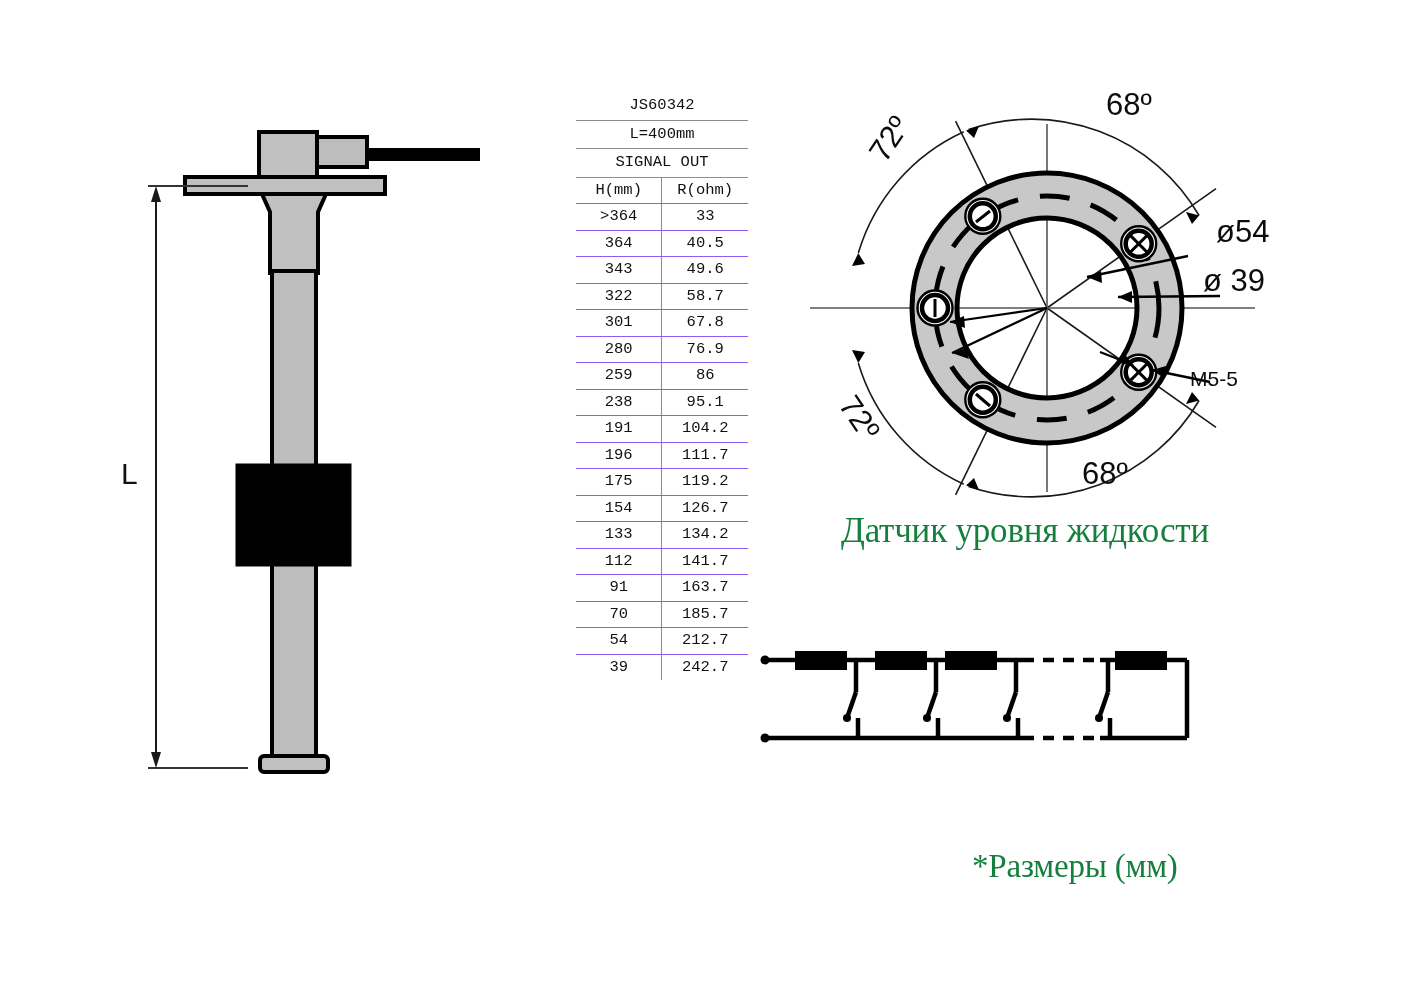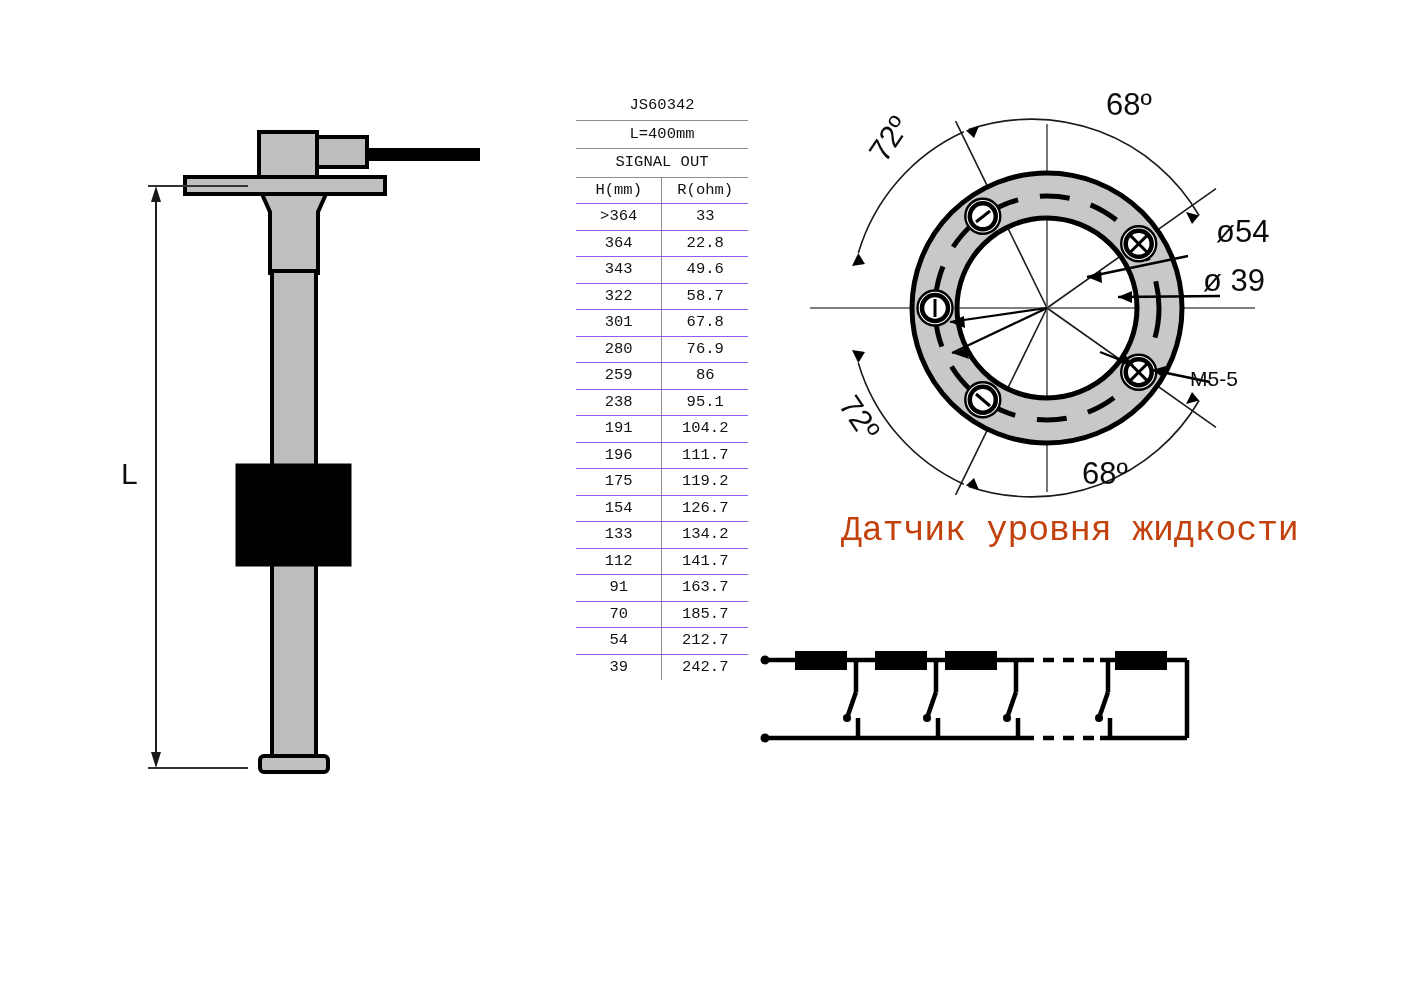--- a/index.html
+++ b/index.html
@@ -55,22 +55,22 @@
   #resistance-table td.cell-r {
     width: 86px;
   }
   #resistance-table td.span2 {
     border-right: none;
   }
 
   
   .caption {
     position: absolute;
-    font-family: Liberation Mono, monospace;
-    color: #c2410c;
+    font-family: Liberation Serif, serif;
+    color: #15803d;
     white-space: nowrap;
   }
   #caption-sensor-title {
     left: 841px;
     top: 511px;
     font-size: 35px;
     letter-spacing: -0.2px;
   }
   #caption-units {
     left: 972px;
@@ -183,21 +183,21 @@
         <td class="cell-h">H(mm)</td>
         <td class="cell-r">R(ohm)</td>
       </tr>
 
     <tr>
           <td class="cell-h">&gt;364</td>
           <td class="cell-r">33</td>
         </tr>
         <tr>
           <td class="cell-h">364</td>
-          <td class="cell-r">22.8</td>
+          <td class="cell-r">40.5</td>
         </tr>
         <tr>
           <td class="cell-h">343</td>
           <td class="cell-r">49.6</td>
         </tr>
         <tr>
           <td class="cell-h">322</td>
           <td class="cell-r">58.7</td>
         </tr>
         <tr>
@@ -431,14 +431,15 @@
     <g fill="#000000">
       <circle cx="10" cy="20" r="4.5"></circle>
       <circle cx="10" cy="98" r="4.5"></circle>
       <circle cx="92" cy="78" r="4"></circle>
       <circle cx="172" cy="78" r="4"></circle>
       <circle cx="252" cy="78" r="4"></circle>
       <circle cx="344" cy="78" r="4"></circle>
     </g>
   </svg>
 
+  <div class="caption" id="caption-units">*Размеры (мм)</div>
 
 </div>
 
 </body></html>

